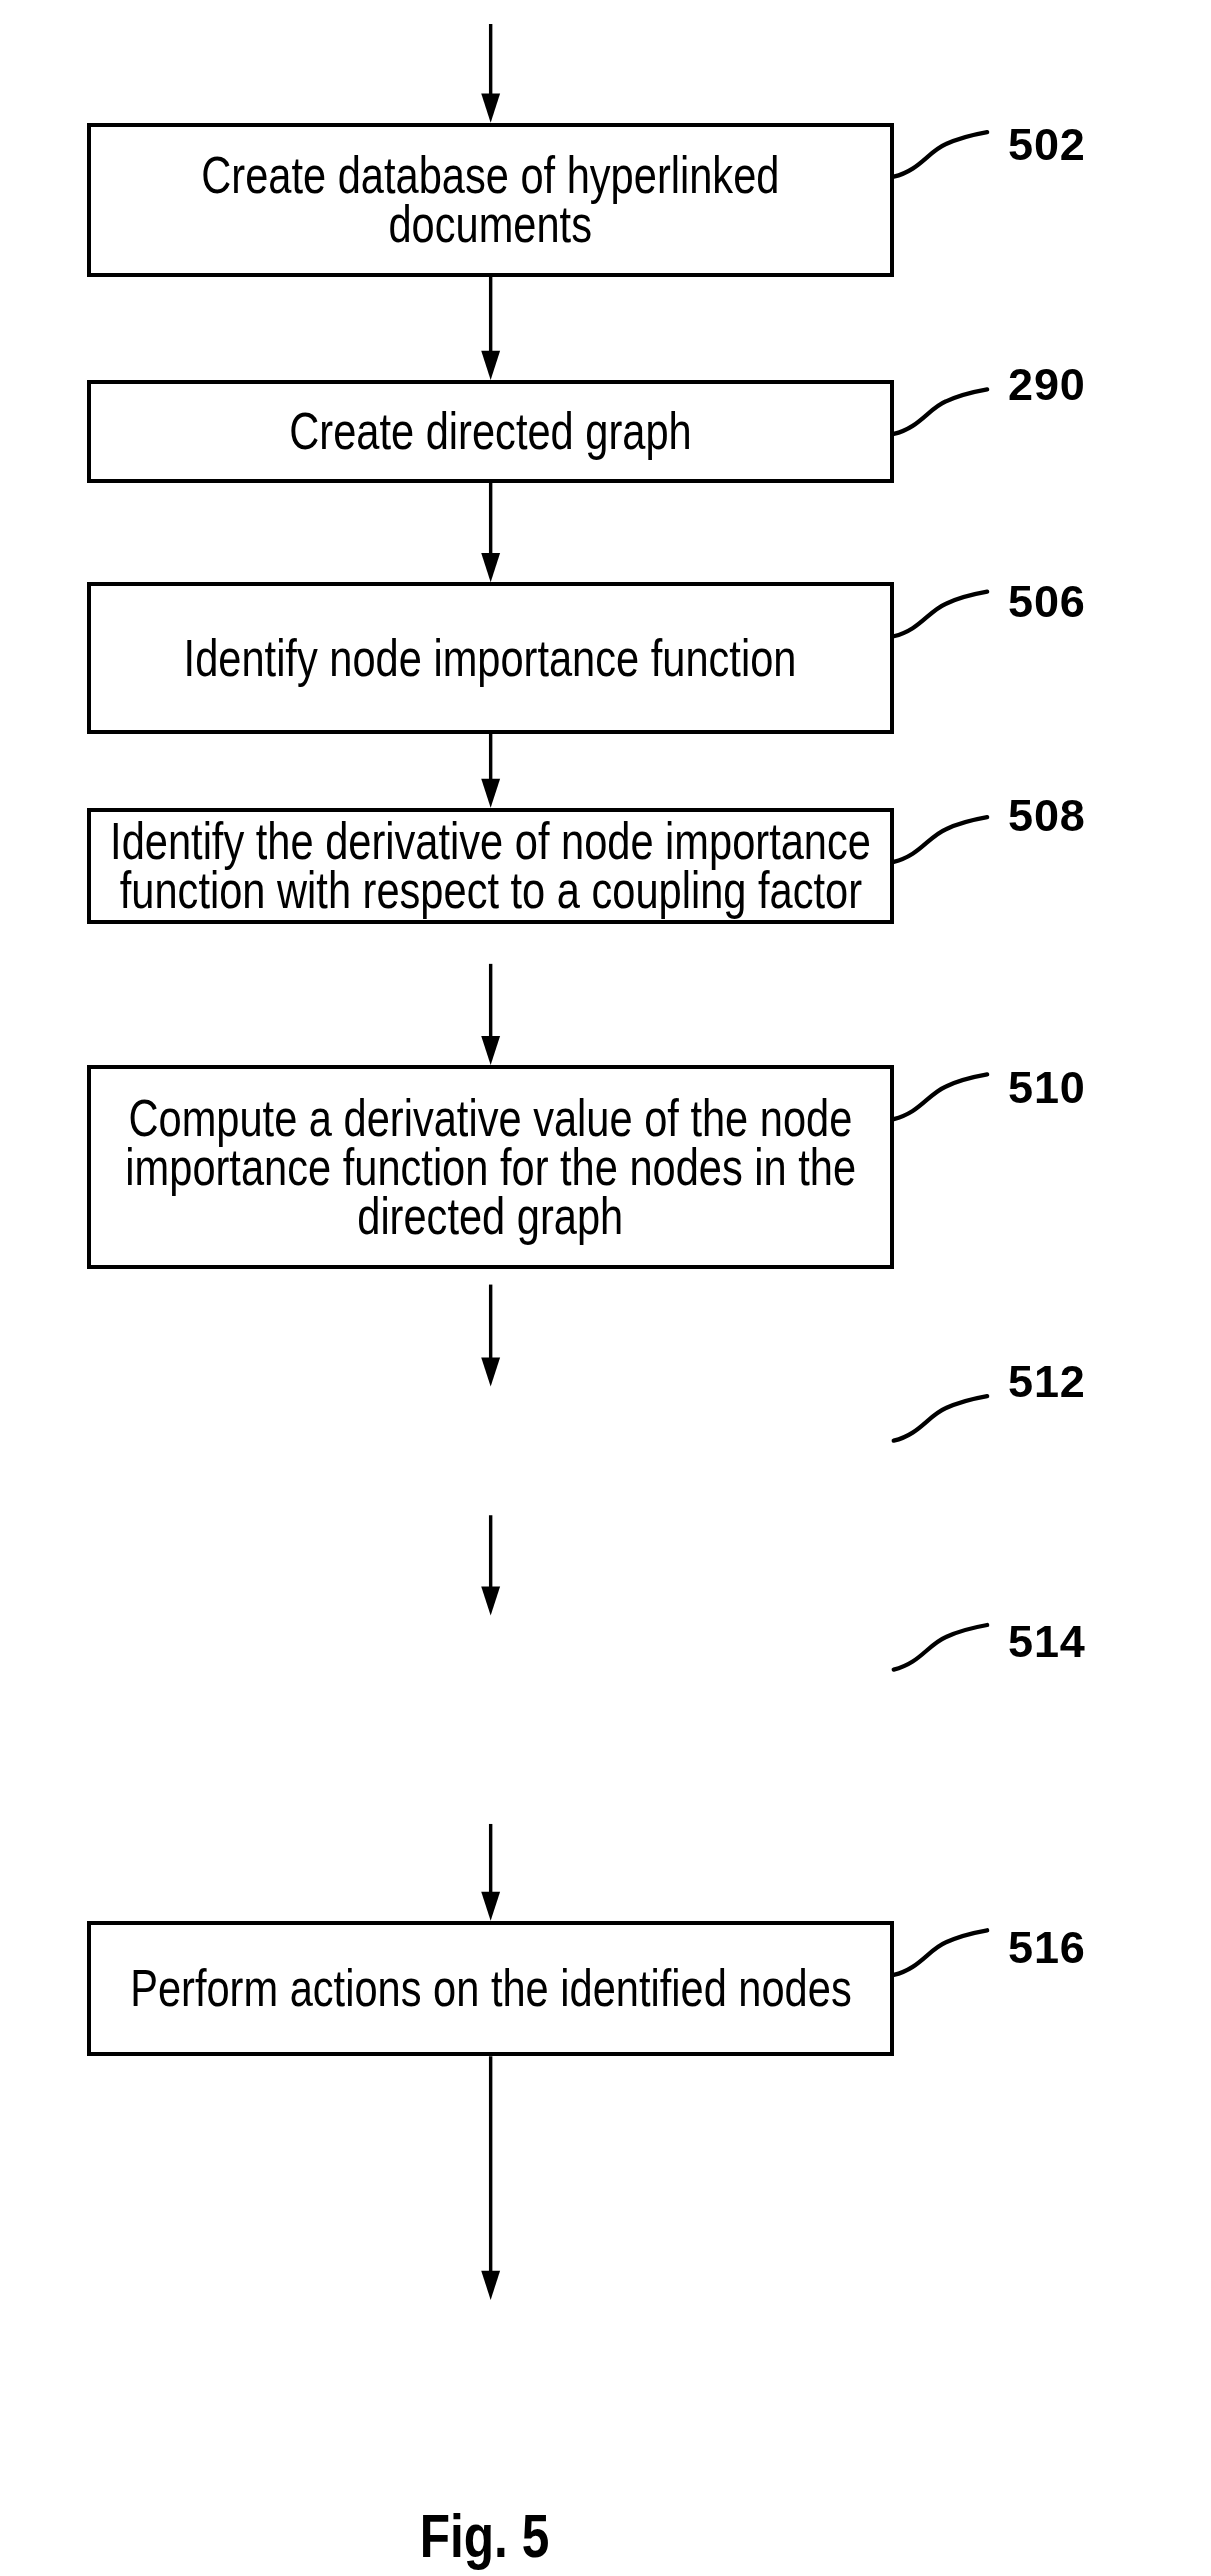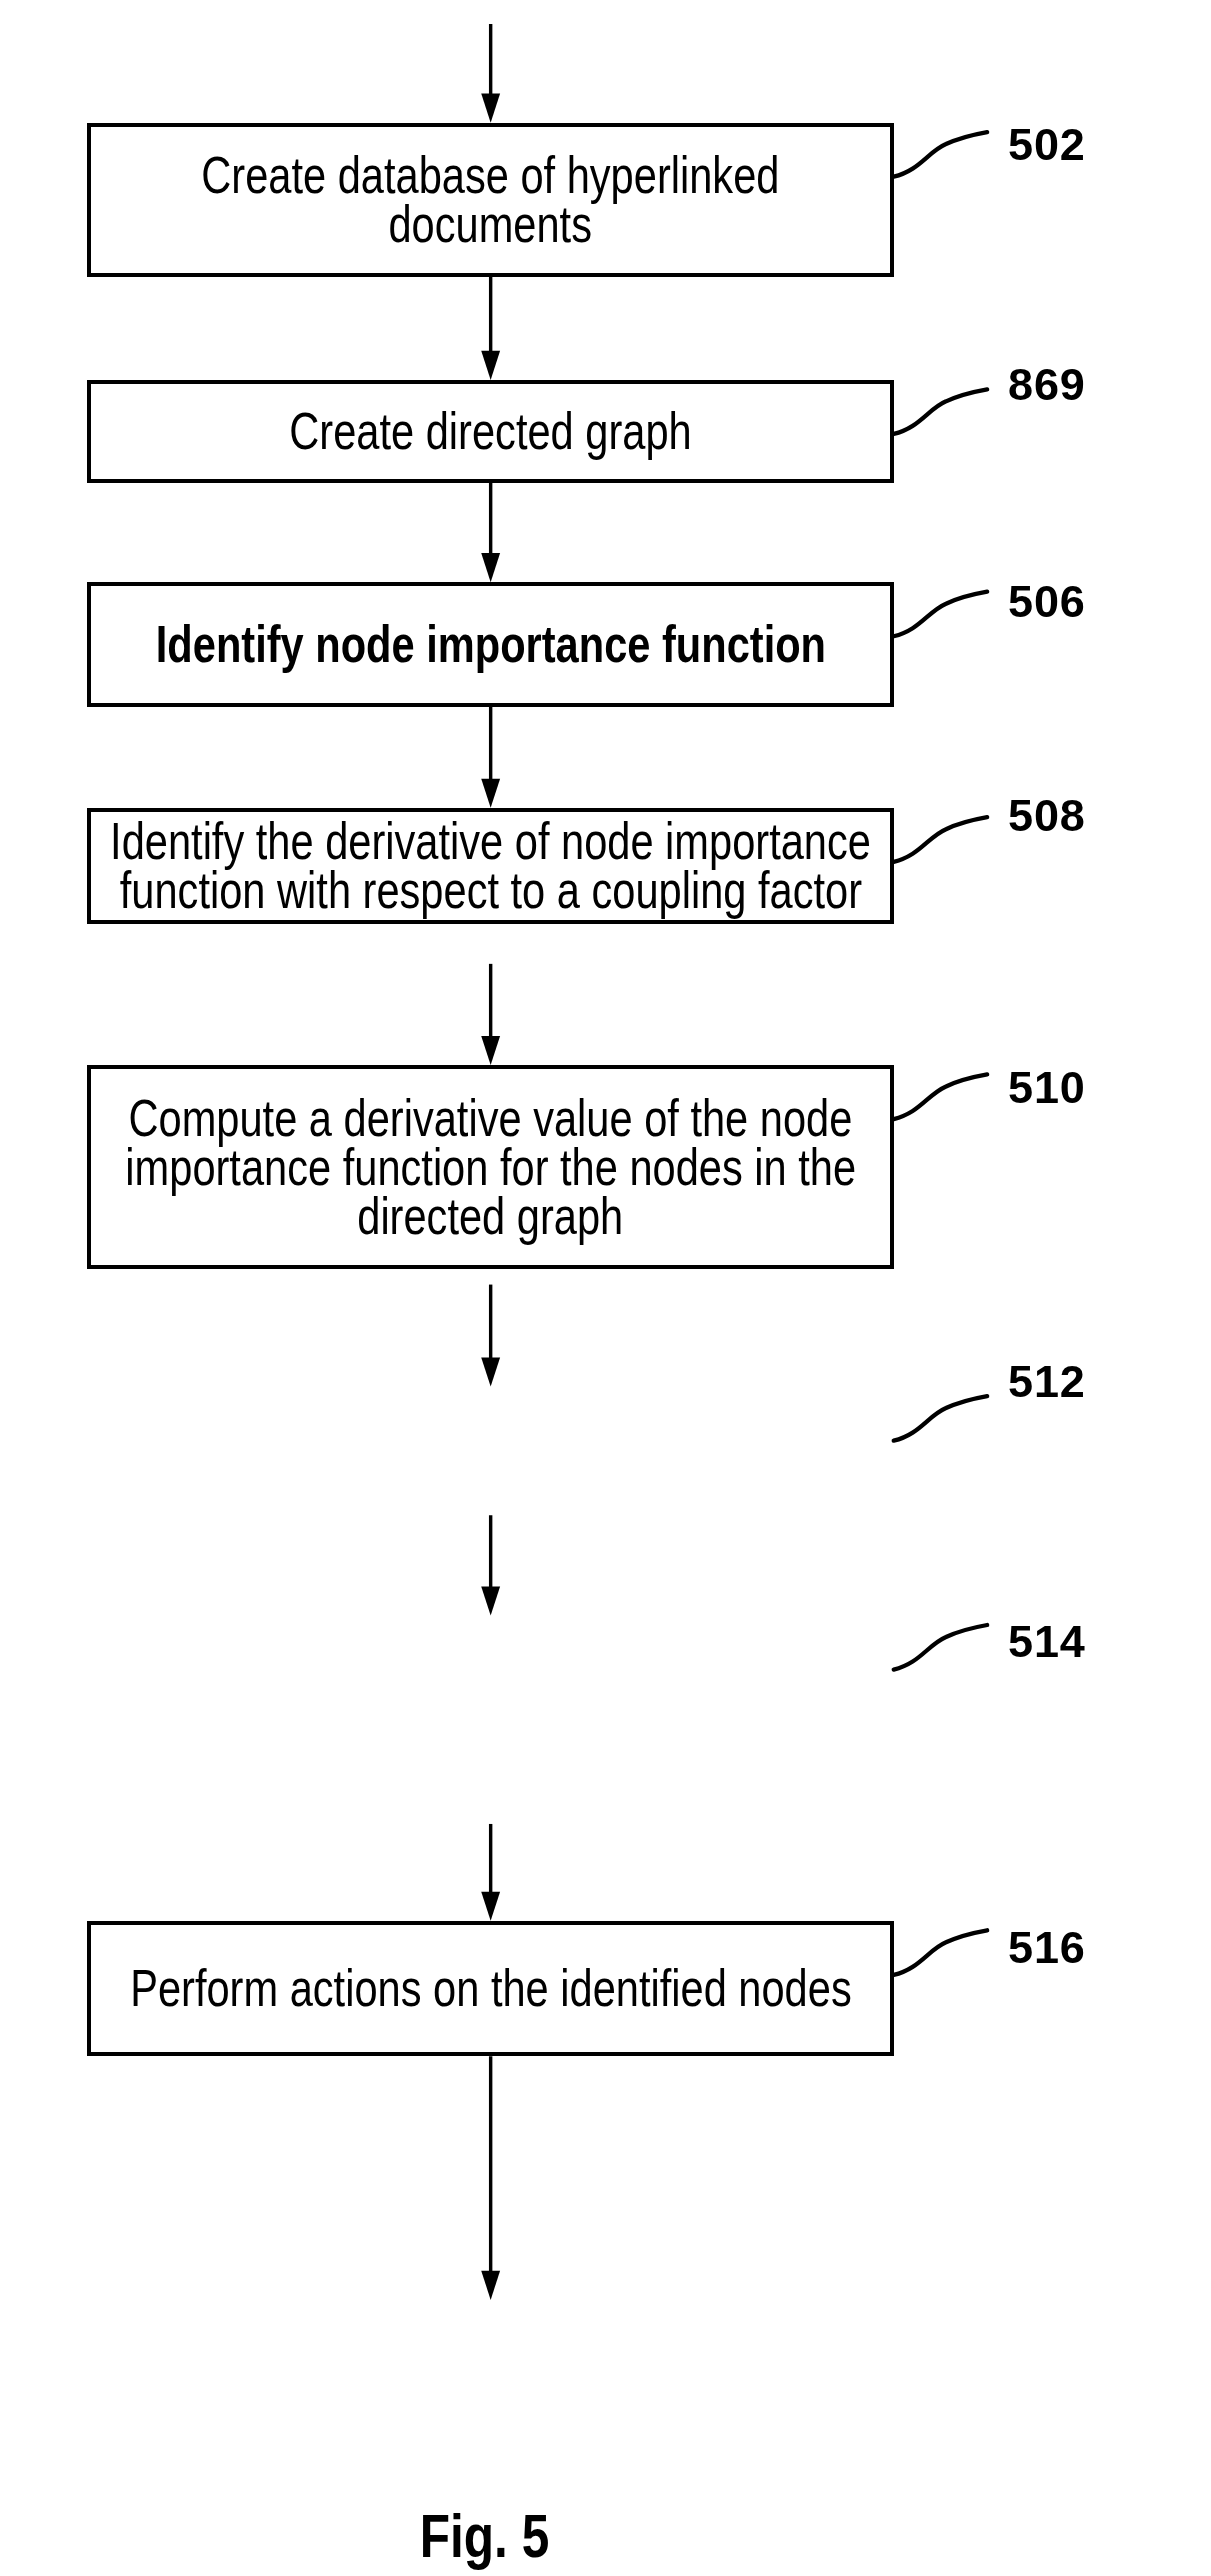--- a/index.html
+++ b/index.html
@@ -64,21 +64,21 @@
     left: 1008px;
     width: 111px;
     font-size: 45px;
     line-height: 50px;
     font-weight: bold;
     text-align: left;
     letter-spacing: 0.9px;
   }
   #box-502 { top: 123px;  height: 154px; }
   #box-504 { top: 380px;  height: 103px; }
-  #box-506 { top: 582px;  height: 125px; font-weight: bold; }
+  #box-506 { top: 582px;  height: 152px; }
   #box-508 { top: 808px;  height: 116px; }
   #box-510 { top: 1065px; height: 204px; }
   #box-512 { top: 1387px; height: 129px; }
   #box-514 { top: 1616px; height: 208px; }
   #box-516 { top: 1921px; height: 135px; }
   #label-502 { top: 120px;  }
   #label-504 { top: 360px;  }
   #label-506 { top: 577px;  }
   #label-508 { top: 791px;  }
   #label-510 { top: 1063px; }
@@ -177,21 +177,21 @@
     <span class="box-line">directed graph</span>
   </div>
 
 
 
   <div class="box" id="box-516">
     <span class="box-line">Perform actions on the identified nodes</span>
   </div>
 
   <div class="ref-label" id="label-502">502</div>
-  <div class="ref-label" id="label-504">869</div>
+  <div class="ref-label" id="label-504">290</div>
   <div class="ref-label" id="label-506">506</div>
   <div class="ref-label" id="label-508">508</div>
   <div class="ref-label" id="label-510">510</div>
   <div class="ref-label" id="label-512">512</div>
   <div class="ref-label" id="label-514">514</div>
   <div class="ref-label" id="label-516">516</div>
 
   <div id="figure-caption">Fig. 5</div>
 
 </div>

